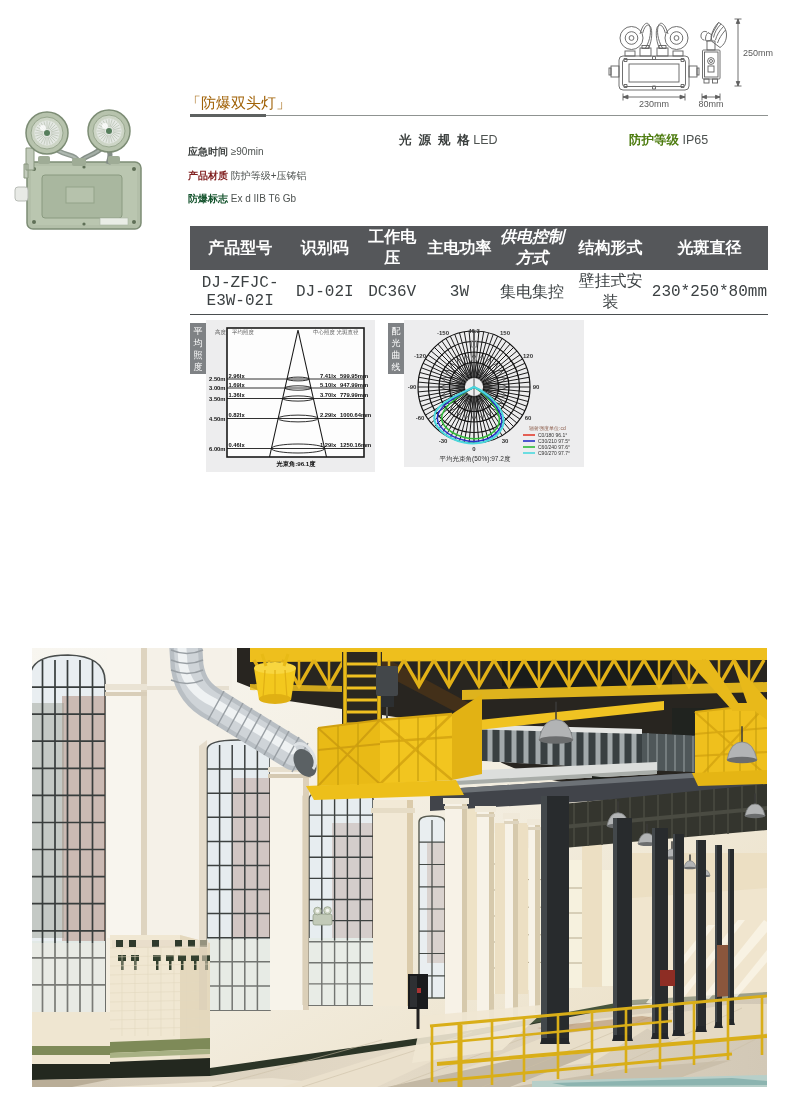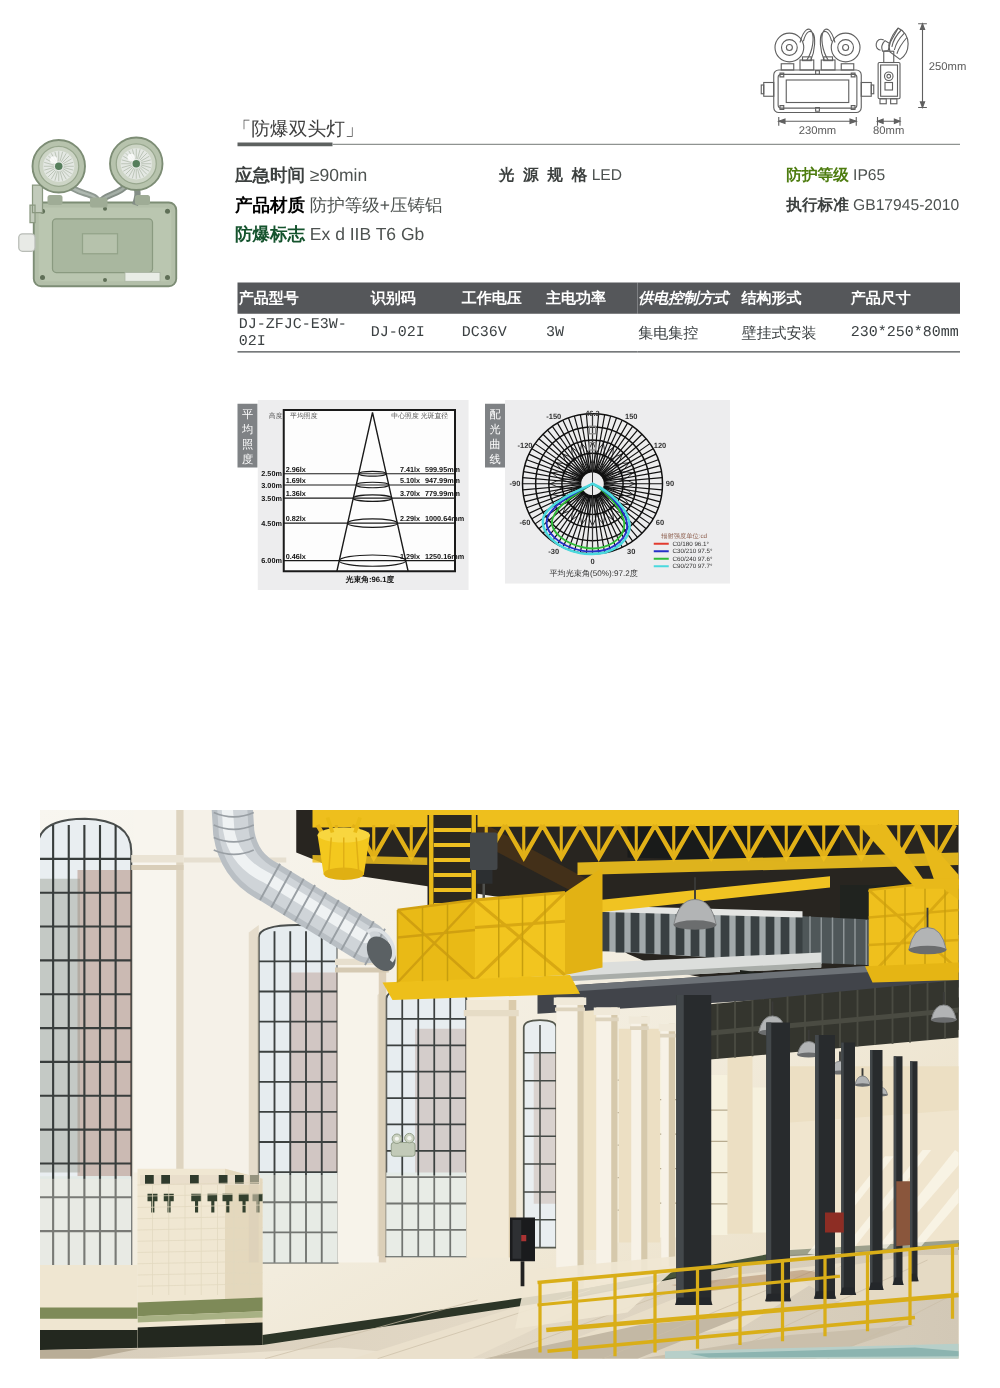--- a/index.html
+++ b/index.html
@@ -117,51 +117,50 @@
 <path d="M140,7 l-1.7,4.5 h3.4 z M140,74 l-1.7,-4.5 h3.4 z" fill="#606060"></path>
 </g>
 
 <g fill="#5a5a5a" font-family="Liberation Sans,sans-serif" font-size="9">
 <text x="56" y="95" text-anchor="middle">230mm</text>
 <text x="113" y="95" text-anchor="middle">80mm</text>
 <text x="145" y="44">250mm</text>
 </g>
 </svg>
 
-<div class="abs" style="left:186px;top:94px;font-size:15px;font-weight:normal;color:#404040;">「防爆双头灯」</div>
+<div class="abs" style="left:186px;top:94px;font-size:15px;font-weight:normal;color:#a16207;">「防爆双头灯」</div>
 
 <div class="abs" style="left:190px;top:114px;width:76px;height:3px;background:#5d6160;"></div>
 
 <div class="abs" style="left:266px;top:115px;width:502px;height:1px;background:#8f9391;"></div>
 
-<div class="abs" style="left:188px;top:129px;width:200px;font-size:14px;color:#4d5250;line-height:23.5px;">
+<div class="abs" style="left:188px;top:140px;width:200px;font-size:10px;color:#4d5250;line-height:23.5px;">
   <div><b style="color:#3c403f;">应急时间</b>&nbsp;<span>≥90min</span></div>
-  <div><b style="color:#000000;">产品材质</b>&nbsp;<span>防护等级+压铸铝</span></div>
+  <div><b style="color:#7f1d1d;">产品材质</b>&nbsp;<span>防护等级+压铸铝</span></div>
   <div><b style="color:#14532d;">防爆标志</b>&nbsp;<span>Ex d IIB T6 Gb</span></div>
 </div>
 
 <div class="abs" style="left:368px;top:129px;width:230px;font-size:12.5px;color:#4d5250;line-height:23.5px;margin-left:31px;">
   <div><b style="color:#3c403f;">光&nbsp;&nbsp;源&nbsp;&nbsp;规&nbsp;&nbsp;格</b>&nbsp;<span>LED</span></div>
 </div>
 
 <div class="abs" style="left:629px;top:129px;width:170px;font-size:12.5px;color:#4d5250;line-height:23.5px;">
   <div><b style="color:#4d7c0f;">防护等级</b>&nbsp;<span>IP65</span></div>
-  <div><b style="color:#3c403f;">执行标准</b>&nbsp;<span>GB17945-2010</span></div>
 </div>
 
-<table class="abs" style="left:190px;top:226px;width:578px;border-collapse:collapse;font-size:12px;color:#3c4143;text-align:left;">
+<table class="abs" style="left:190px;top:226px;width:578px;border-collapse:collapse;font-size:16px;color:#3c4143;text-align:center;">
   <tbody>
         <tr style="background:#55575a;color:#fff;font-weight:bold;height:25px;">
     <td style="width:105px;">产品型号</td>
           <td style="width:72px;">识别码</td>
           <td style="width:66px;">工作电压</td>
           <td style="width:73px;">主电功率</td>
           <td style="width:82px;font-style:italic;">供电控制方式</td>
           <td style="width:87px;">结构形式</td>
-          <td>产品尺寸</td>
+          <td>光斑直径</td>
   </tr>
   <tr style="height:27px;border-bottom:1.5px solid #4a4e50;font-family:Liberation Mono, monospace;">
     <td>DJ-ZFJC-E3W-02I</td>
           <td>DJ-02I</td>
           <td>DC36V</td>
           <td>3W</td>
           <td>集电集控</td>
           <td>壁挂式安装</td>
           <td>230*250*80mm</td>
   </tr>

